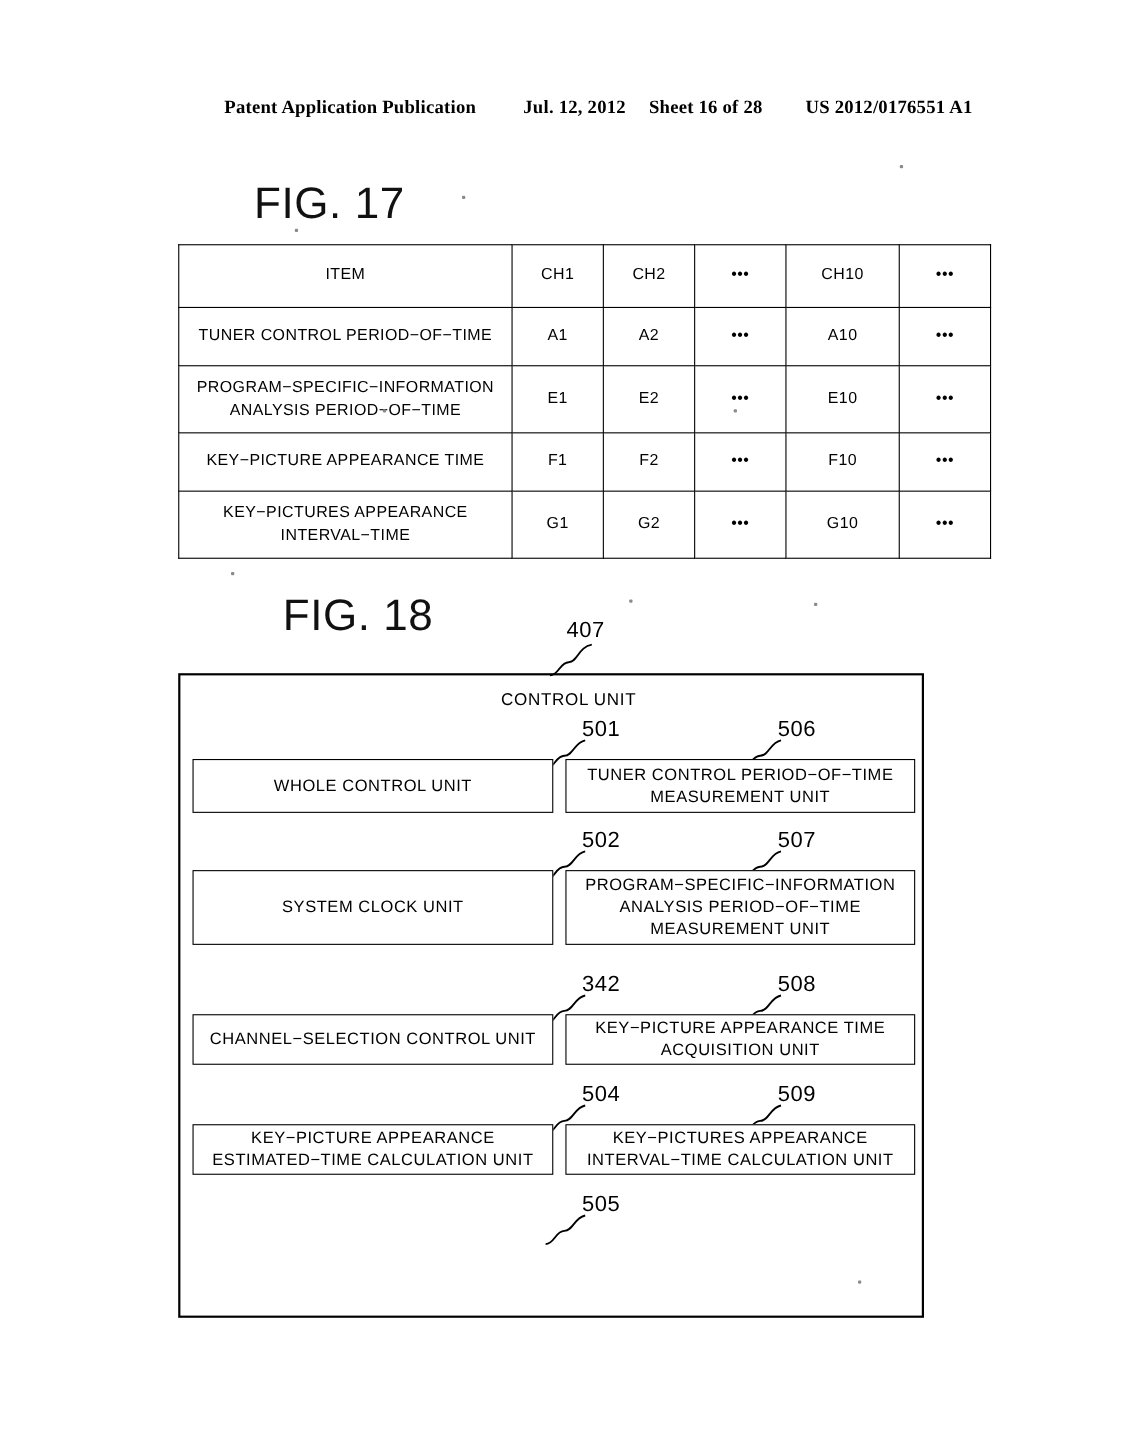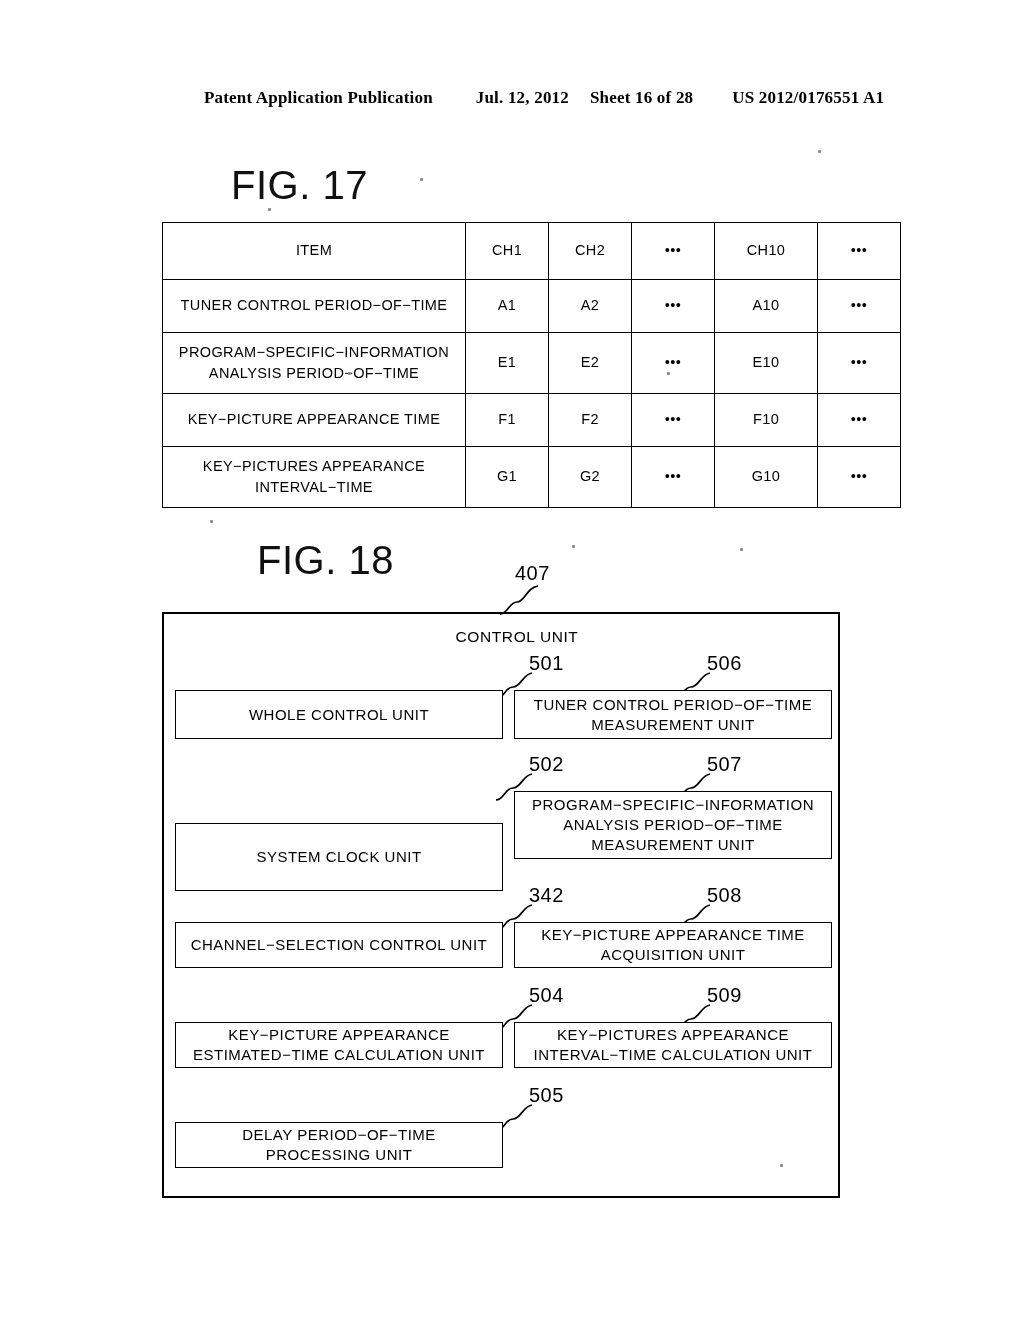--- a/index.html
+++ b/index.html
@@ -246,21 +246,21 @@
     <path d="M2,28 C10,28 11,16 19,16 C27,16 28,4 38,2"></path>
   </svg>
   <div class="unit-box col-right" style="top:76px; height:49px;">
     <span><span>TUNER CONTROL PERIOD−OF−TIME</span><br><span>MEASUREMENT UNIT</span></span>
   </div>
 
   <div class="ref-num" style="left:365px; top:139px;text-align:right;">502</div>
   <svg class="leader" style="left:330px; top:158px; width:44px; height:30px;" viewBox="0 0 44 30">
     <path d="M2,28 C10,28 11,16 19,16 C27,16 28,4 38,2"></path>
   </svg>
-  <div class="unit-box col-left" style="top:177px; height:68px;margin-top:32px;">
+  <div class="unit-box col-left" style="top:177px; height:68px;">
     <span>SYSTEM CLOCK UNIT</span>
   </div>
 
   <div class="ref-num" style="left:543px; top:139px;">507</div>
   <svg class="leader" style="left:508px; top:158px; width:44px; height:30px;" viewBox="0 0 44 30">
     <path d="M2,28 C10,28 11,16 19,16 C27,16 28,4 38,2"></path>
   </svg>
   <div class="unit-box col-right" style="top:177px; height:68px;">
     <span><span>PROGRAM−SPECIFIC−INFORMATION</span><br><span>ANALYSIS PERIOD−OF−TIME</span><br><span>MEASUREMENT UNIT</span></span>
   </div>
@@ -294,23 +294,20 @@
     <path d="M2,28 C10,28 11,16 19,16 C27,16 28,4 38,2"></path>
   </svg>
   <div class="unit-box col-right" style="top:408px; height:46px;">
     <span><span>KEY−PICTURES APPEARANCE</span><br><span>INTERVAL−TIME CALCULATION UNIT</span></span>
   </div>
 
   <div class="ref-num" style="left:365px; top:470px;">505</div>
   <svg class="leader" style="left:330px; top:489px; width:44px; height:30px;" viewBox="0 0 44 30">
     <path d="M2,28 C10,28 11,16 19,16 C27,16 28,4 38,2"></path>
   </svg>
-  <div class="unit-box col-left" style="top:508px; height:46px;">
-    <span><span>DELAY PERIOD−OF−TIME</span><br><span>PROCESSING UNIT</span></span>
-  </div>
 </div>
 
 <div class="speck" style="left:818px; top:150px;"></div>
 <div class="speck" style="left:420px; top:178px;"></div>
 <div class="speck" style="left:268px; top:208px;"></div>
 <div class="speck" style="left:210px; top:520px;"></div>
 <div class="speck" style="left:572px; top:545px;"></div>
 <div class="speck" style="left:740px; top:548px;"></div>
 <div class="speck" style="left:667px; top:372px;"></div>
 <div class="speck" style="left:348px; top:372px;"></div>

